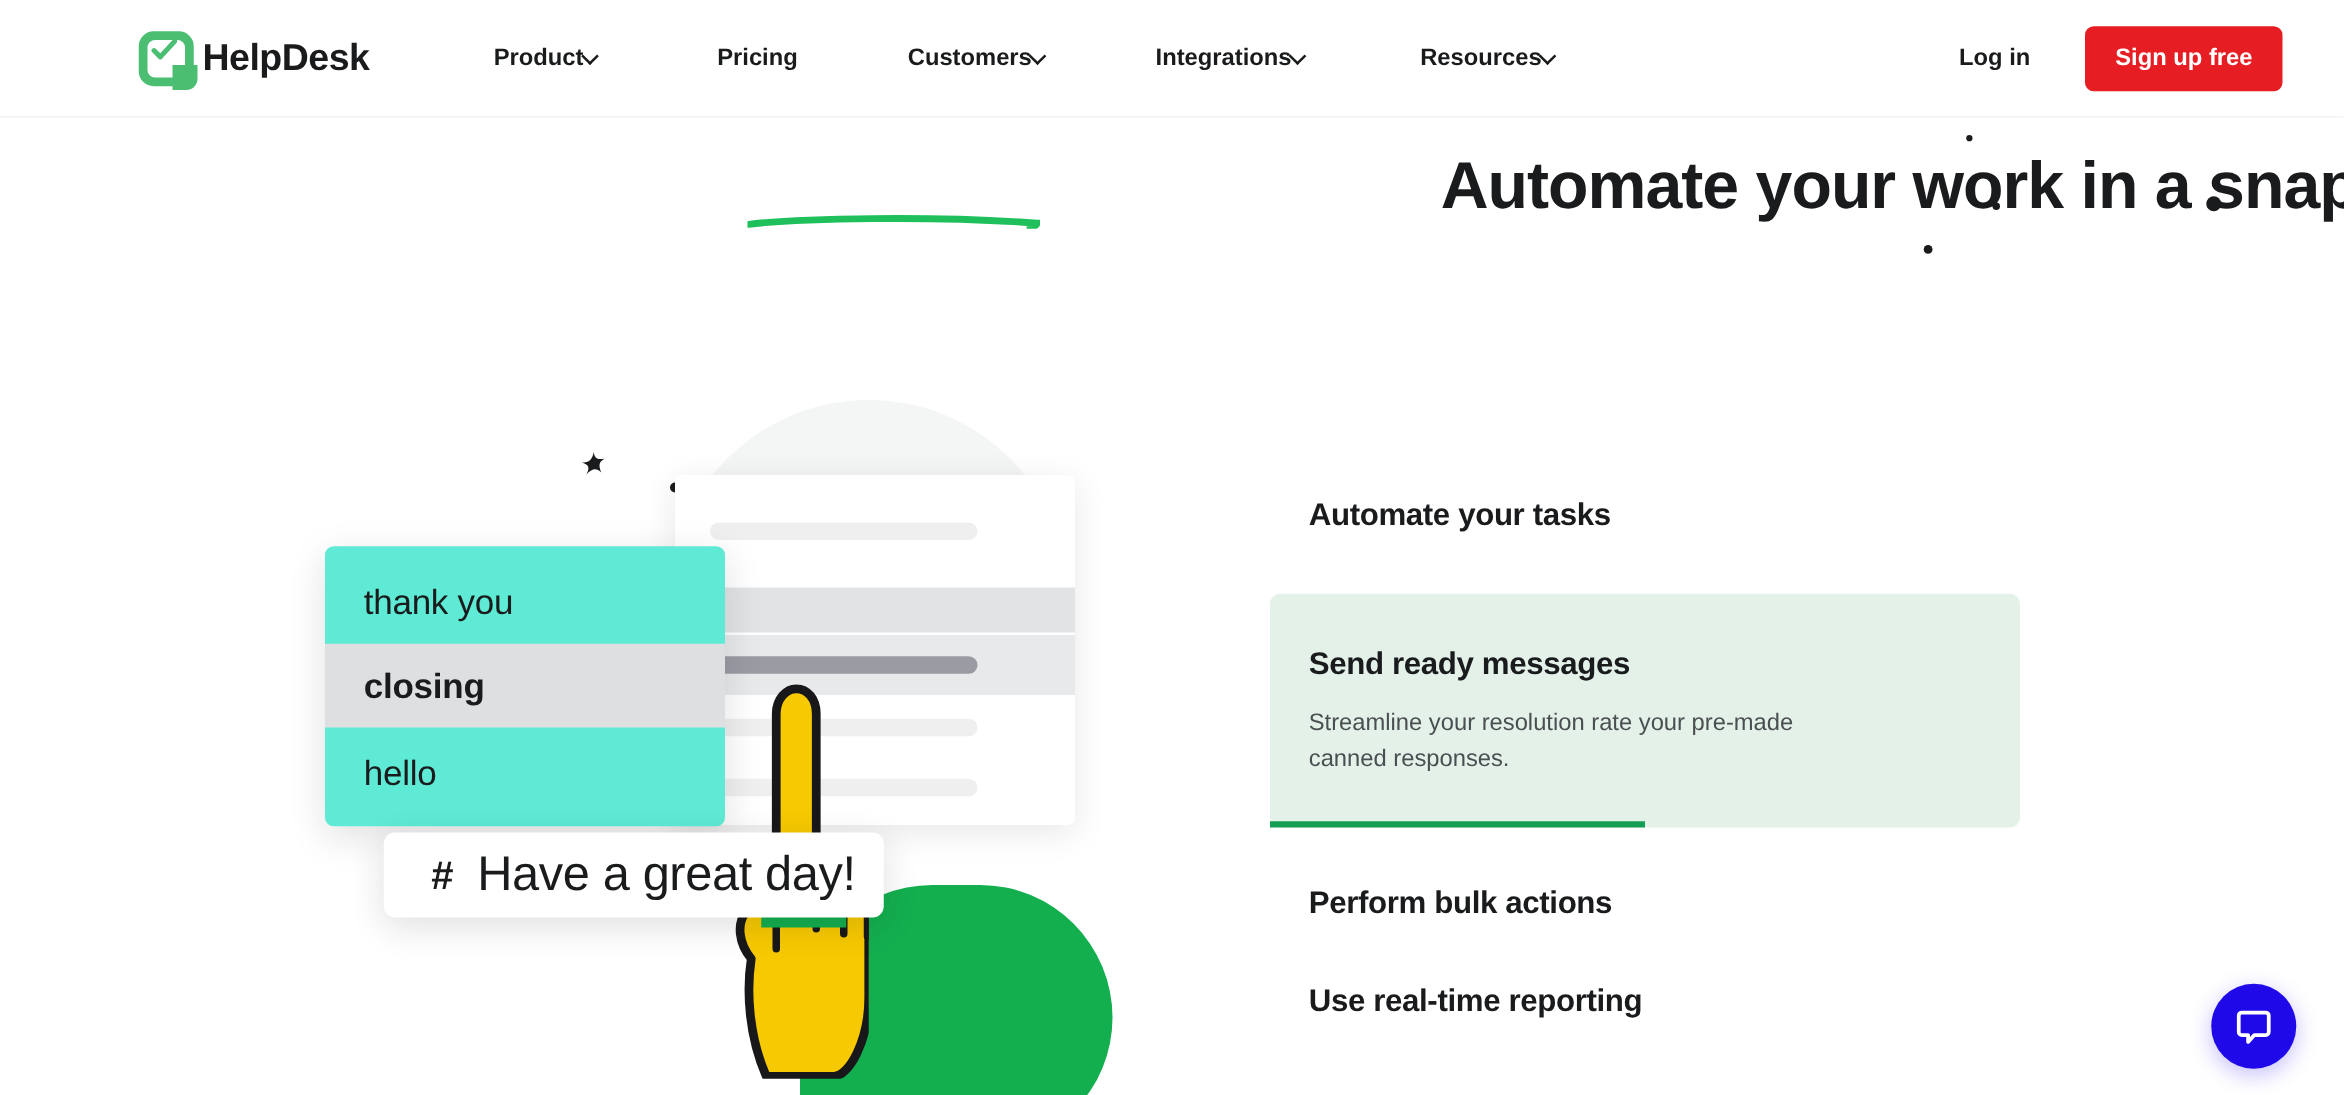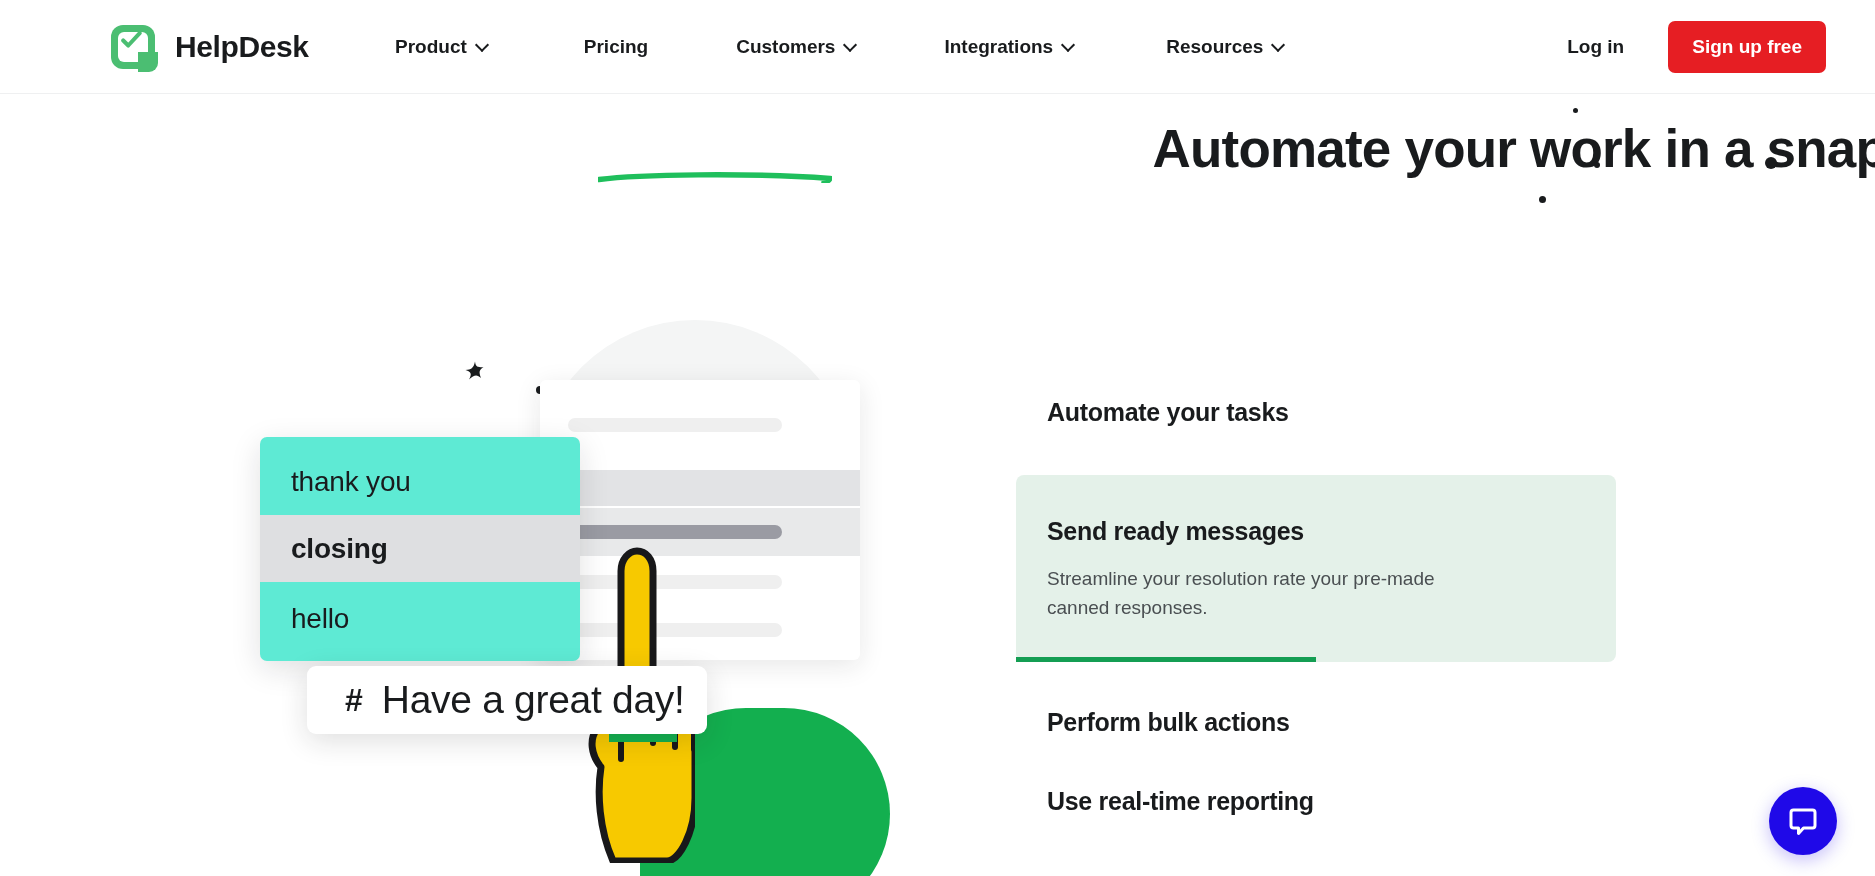--- a/index.html
+++ b/index.html
@@ -16,21 +16,21 @@
     position: absolute; top: 0; left: 0;
     width: 1875px; height: 94px;
     background: #ffffff;
     border-bottom: 1px solid #eff0f1;
     display: flex; align-items: center;
     z-index: 50;
   }
   .brand {
     position: absolute; left: 111px; top: 50%;
     transform: translateY(-50%);
-    display: flex; align-items: center; gap: 20px;
+    display: flex; align-items: center; gap: 7px;
     cursor: pointer;
   }
   .logo-mark {
     width: 44px; height: 44px;
     border-radius: 12px;
     background: #4BBE72;
     position: relative;
     flex: 0 0 auto;
   }
   .logo-mark .inner {
@@ -57,21 +57,21 @@
     color: #191b1d; letter-spacing: -0.4px;
     white-space: nowrap;
   }
 
   .nav {
     position: absolute; left: 395px; top: 0;
     height: 94px;
     display: flex; align-items: center;
   }
   .nav-item {
-    display: flex; align-items: center; gap: 10px;
+    display: flex; align-items: center; gap: 0;
     font-size: 19px; font-weight: 700;
     color: #191b1d;
     cursor: pointer;
     white-space: nowrap;
   }
   .nav-gap-1 { margin-right: 96px; }
   .nav-gap-2 { margin-right: 88px; }
   .nav-gap-3 { margin-right: 88px; }
   .nav-gap-4 { margin-right: 92px; }
   .chev {

